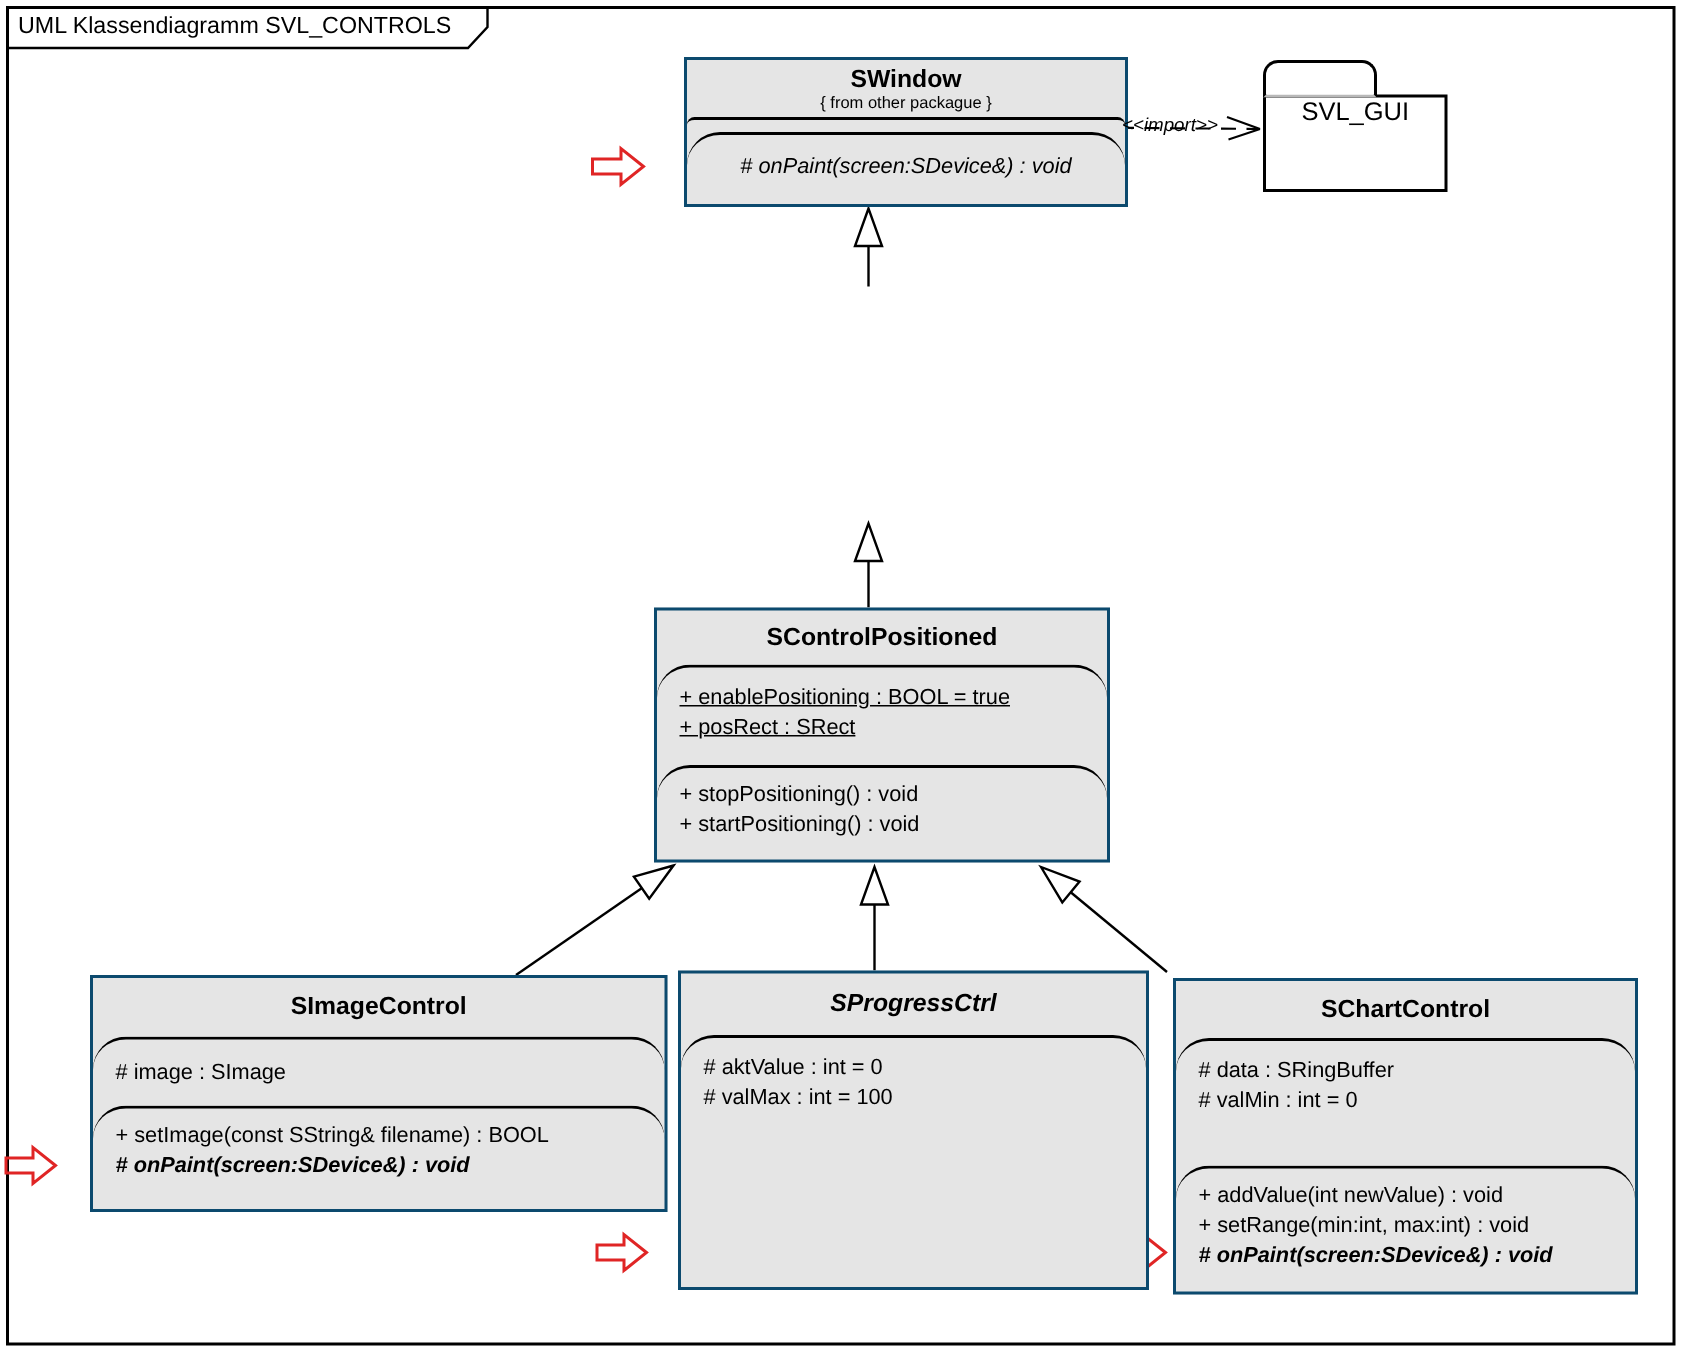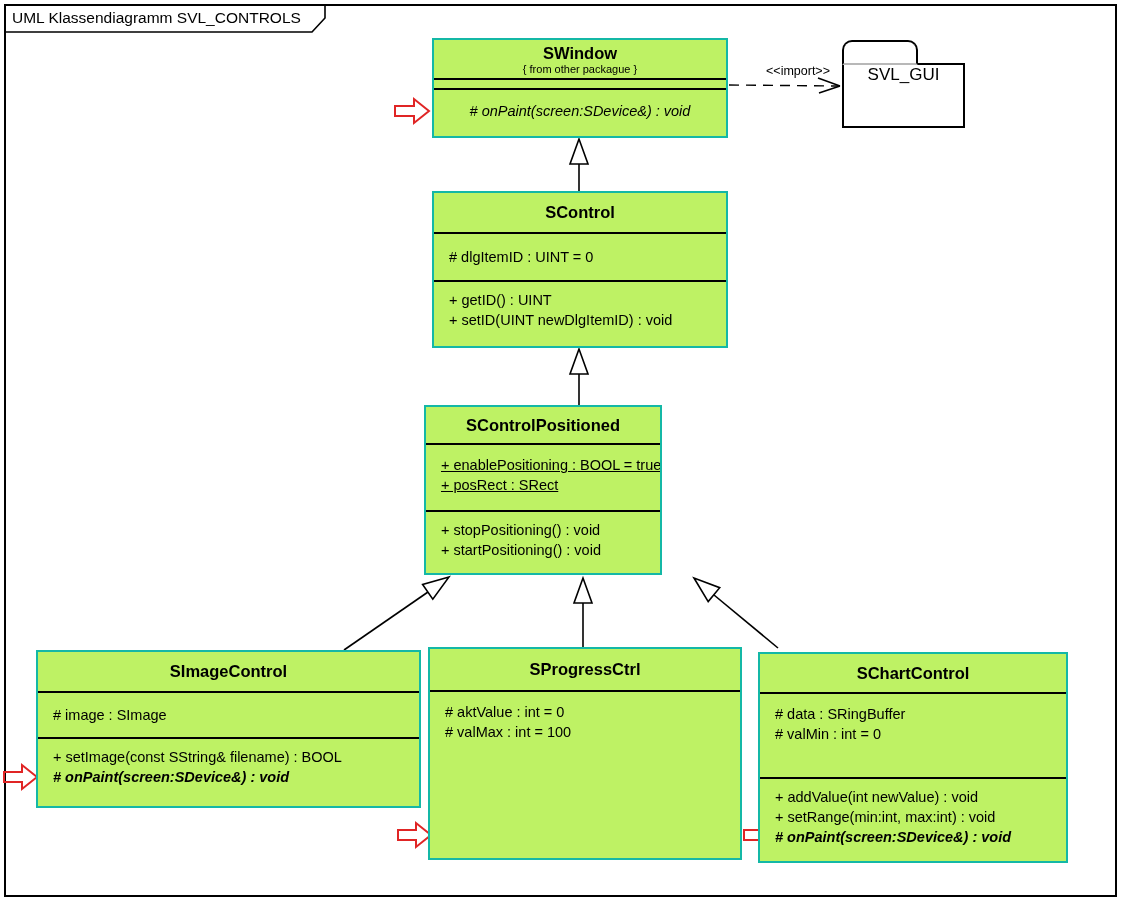--- a/index.html
+++ b/index.html
@@ -10,49 +10,49 @@
   }
   #frame-border {
     position:absolute; left:4px; top:4px; width:1113px; height:893px;
     border:2px solid #000; box-sizing:border-box;
   }
   #frame-title {
     position:absolute; left:6px; top:6px; width:310px; height:24px;
     font-size:15.5px; line-height:24px; padding-left:6px; white-space:nowrap;
   }
   .uml-class {
-    position:absolute; background:#bef264; border:2px solid #14b8a6;
-    box-sizing:border-box; display:flex; flex-direction:column;
+    position:absolute; background:#e5e5e5; border:2px solid #0c4a6e;
+    box-sizing:border-box; display:flex; flex-direction:column;margin-left:24px;
   }
   .comp { box-sizing:border-box; overflow:hidden; }
   .comp + .comp { border-top:2px solid #000; }
   .name-comp { display:flex; flex-direction:column; align-items:center; justify-content:center; text-align:center; }
   .class-name { font-weight:bold; font-size:16.5px; line-height:19px; }
   .class-note { font-size:11px; line-height:12px; }
-  .attrs-comp, .ops-comp { padding:8px 6px 0 15px; }
+  .attrs-comp, .ops-comp { padding:8px 6px 0 15px;border-radius:22px; }
   .ops-comp.grow { flex:1 1 auto; }
   .member { font-size:14.5px; line-height:20px; white-space:nowrap; }
   .member.emph { font-weight:bold; font-style:italic; }
   .member.italic { font-style:italic; }
   .center-op { text-align:center; padding-left:6px; }
   
   #pkg-tab {
     position:absolute; left:842px; top:40px; width:76px; height:25px;
     border:2px solid #000; border-bottom:2px solid #b8b8b8;
     border-radius:10px 10px 0 0; background:#fff; box-sizing:border-box; z-index:3;
   }
   #pkg-body {
     position:absolute; left:842px; top:63px; width:123px; height:65px;
     border:2px solid #000; background:#fff; box-sizing:border-box; z-index:2;
     display:flex; align-items:flex-start; justify-content:center;
     font-size:17px;
   }
   #import-label {
-    position:absolute; left:748px; top:64px; width:100px; height:16px;
-    font-size:12.5px; text-align:center; white-space:nowrap;
+    position:absolute; left:748px; top:76px; width:100px; height:16px;
+    font-size:12.5px; white-space:nowrap;font-style:italic;
   }
   #connector-layer { position:absolute; left:0; top:0; pointer-events:none; }
 </style>
 </head>
 <body>
 
 <div id="stage">
 
   <div id="frame-border"></div>
   <div id="frame-title">UML Klassendiagramm SVL_CONTROLS</div>
@@ -116,34 +116,22 @@
       <div class="member italic"># onPaint(screen:SDevice&amp;) : void</div>
     </div>
   </div>
 
   <div id="pkg-tab"></div>
   <div id="pkg-body">
     <span>SVL_GUI</span>
   </div>
   <div id="import-label">&lt;&lt;import&gt;&gt;</div>
 
-  <div class="uml-class" style="left:432px; top:191px; width:296px; height:157px;">
-    <div class="comp name-comp" style="flex:0 0 39px;">
-      <div class="class-name">SControl</div>
-    </div>
-    <div class="comp attrs-comp" style="flex:0 0 48px; padding-top:13px;">
-      <div class="member"># dlgItemID : UINT = 0</div>
-    </div>
-    <div class="comp ops-comp grow">
-      <div class="member">+ getID() : UINT</div>
-      <div class="member">+ setID(UINT newDlgItemID) : void</div>
-    </div>
-  </div>
 
-  <div class="uml-class" style="left:424px; top:405px; width:238px; height:170px;">
+  <div class="uml-class" style="left:412px; top:405px; width:304px; height:170px;">
     <div class="comp name-comp" style="flex:0 0 36px;">
       <div class="class-name">SControlPositioned</div>
     </div>
     <div class="comp attrs-comp" style="flex:0 0 67px; padding-top:10px;text-decoration:underline;">
       <div class="member">+ enablePositioning : BOOL = true</div>
       <div class="member">+ posRect : SRect</div>
     </div>
     <div class="comp ops-comp grow">
       <div class="member">+ stopPositioning() : void</div>
       <div class="member">+ startPositioning() : void</div>
@@ -157,21 +145,21 @@
     <div class="comp attrs-comp" style="flex:0 0 46px; padding-top:12px;">
       <div class="member"># image : SImage</div>
     </div>
     <div class="comp ops-comp grow">
       <div class="member">+ setImage(const SString&amp; filename) : BOOL</div>
       <div class="member emph"># onPaint(screen:SDevice&amp;) : void</div>
     </div>
   </div>
 
   <div class="uml-class" style="left:428px; top:647px; width:314px; height:213px;">
-    <div class="comp name-comp" style="flex:0 0 41px;">
+    <div class="comp name-comp" style="flex:0 0 41px;font-style:italic;">
       <div class="class-name">SProgressCtrl</div>
     </div>
     <div class="comp attrs-comp" style="flex:0 0 83px; padding-top:10px;">
       <div class="member"># aktValue : int = 0</div>
       <div class="member"># valMax : int = 100</div>
     </div>
   </div>
 
   <div class="uml-class" style="left:758px; top:652px; width:310px; height:211px;">
     <div class="comp name-comp" style="flex:0 0 38px;">

